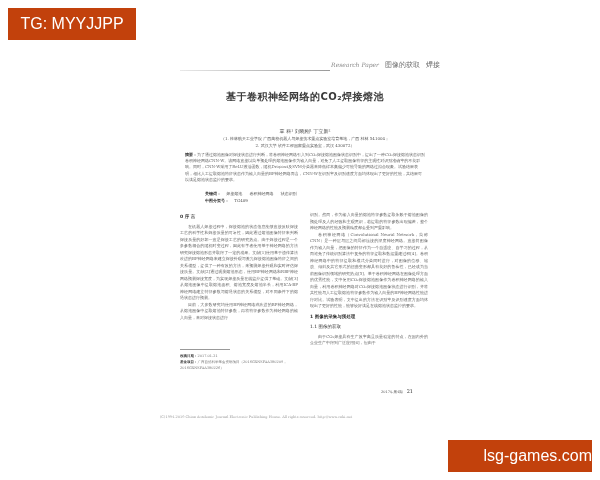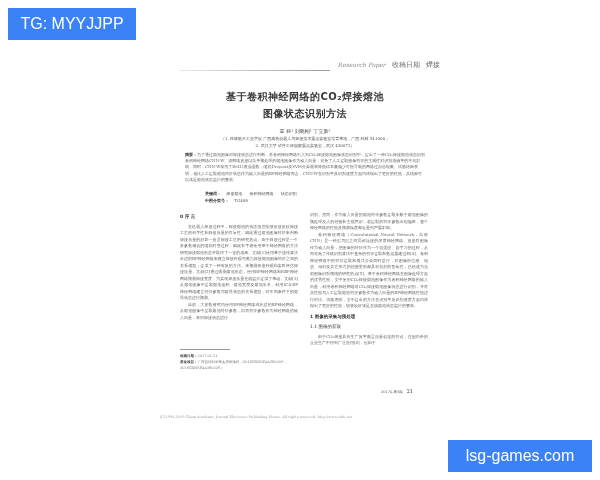--- a/index.html
+++ b/index.html
@@ -1,25 +1,25 @@
 <!DOCTYPE html>
 <html><head>
 <meta charset="utf-8">
 <style>
   * { box-sizing: border-box; margin: 0; padding: 0; }
   html, body { width: 600px; height: 480px; background: #ffffff; overflow: hidden; }
   body { position: relative; font-family: "DejaVu Serif", serif; color: #4a4a4a; }
 
   .badge {
-    position: absolute; background: #3b82f6; color: #ffffff;
+    position: absolute; background: #c2410c; color: #ffffff;
     font-family: "Liberation Sans", sans-serif; font-size: 16px;
     display: flex; align-items: center; justify-content: center;
   }
   .badge-tl { left: 8px; top: 8px; width: 128px; height: 32px; }
-  .badge-br { left: 448px; top: 440px; width: 144px; height: 32px; }
+  .badge-br { left: 448px; top: 440px; width: 144px; height: 32px; justify-content: flex-end; }
 
   .page { position: absolute; left: 150px; top: 40px; width: 310px; height: 390px; }
 
   .running-header { position: absolute; left: 30px; top: 18px; width: 260px; height: 14px; }
   .header-rule {
     position: absolute; left: 0; top: 12px; width: 150px; height: 1px;
     background: linear-gradient(to right, #e8e8e8, #9a9a9a);
   }
   .header-text { position: absolute; right: 0; top: 2px; display: flex; gap: 6px; align-items: baseline; font-size: 7px; color: #707070; }
   .header-en { font-style: italic; font-size: 6px; color: #888; }
@@ -55,28 +55,27 @@
 
 <div class="badge badge-tl">
   <span>TG: MYYJJPP</span>
 </div>
 
 <div class="page">
   <div class="running-header">
     <div class="header-rule"></div>
     <div class="header-text">
       <span class="header-en">Research Paper</span>
-      <span>收稿日期</span>
+      <span>图像的获取</span>
       <span class="header-cn-bold">焊接</span>
     </div>
   </div>
 
   <div class="title">
     <div>基于卷积神经网络的CO₂焊接熔池</div>
-    <div>图像状态识别方法</div>
   </div>
 
   <div class="authors">覃 科¹  刘晓刚¹  丁立新²</div>
   <div class="affil">
     <div>（1. 桂林航天工业学院 广西高校机器人与焊接技术重点实验室培育基地，广西 桂林 541004；</div>
     <div>2. 武汉大学 软件工程国家重点实验室，武汉 430072）</div>
   </div>
 
   <div class="abstract">
     <b>摘要：</b><span>为了通过熔池图像对焊接状态进行判断，将卷积神经网络引入到CO₂焊接熔池图像状态识别中，提出了一种CO₂焊接熔池状态识别卷积神经网络CNN-W。该网络直接以简单预处理的熔池图像作为输入向量，避免了人工提取图像特征的主观性对识别准确率的不良影响。同时，CNN-W采用了ReLU激活函数，随机Dropout及SVM分类器来降低样本集偏少可能导致的网络过拟合现象。试验结果表明，相比人工提取熔池特征状态作为输入向量的BP神经网络而言，CNN-W在识别率及识别速度方面均体现出了更好的性能，其结果可以满足熔池状态监控的要求。</span>

